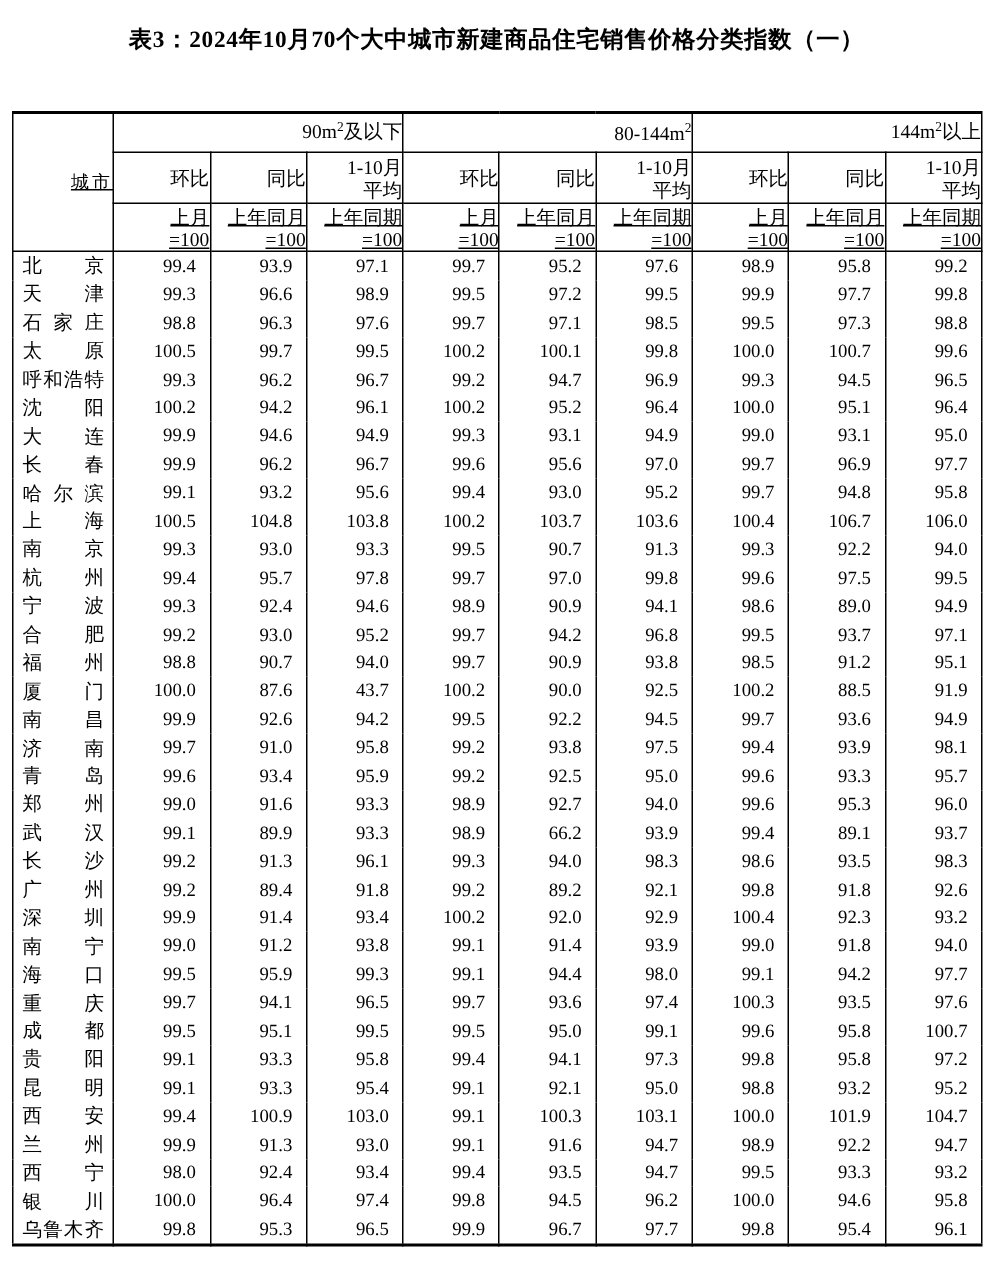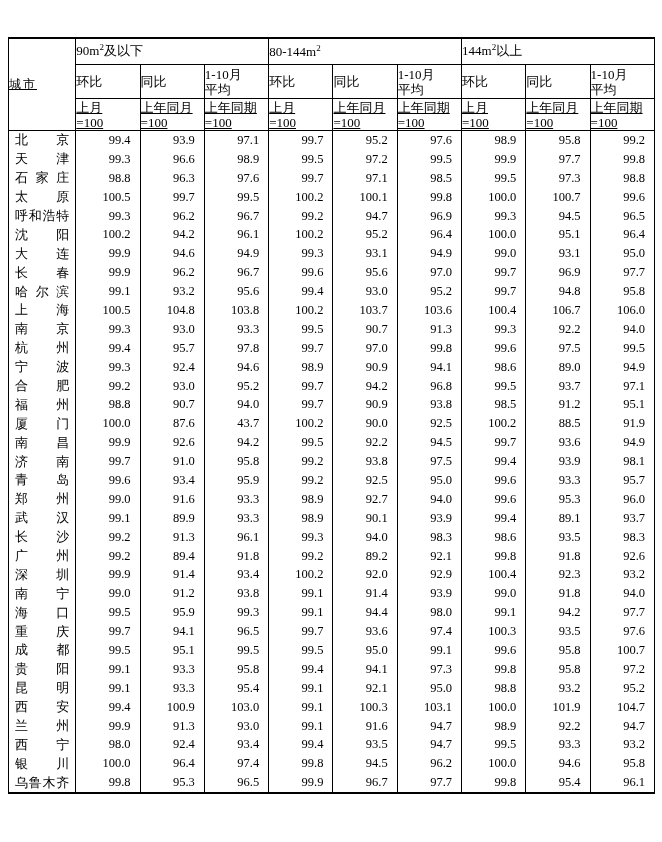--- a/index.html
+++ b/index.html
@@ -4,37 +4,38 @@
 <style>
   html,body{margin:0;padding:0;background:#fff;}
   #page{position:relative;width:662px;height:842px;background:#ffffff;overflow:hidden;
         font-family:"Liberation Serif","DejaVu Serif",serif;color:#000;}
   .title{margin-top:16px;text-align:center;font-weight:bold;font-size:15.5px;letter-spacing:0.5px;}
   table{border-collapse:collapse;table-layout:fixed;width:647px;margin:37px 0 0 8px;
         border-top:2.5px solid #000;border-bottom:2.5px solid #000;
         border-left:1px solid #000;border-right:1px solid #000;}
   col.c-city{width:67px;}
   col.c-num{width:64px;}
-  thead th{border:1px solid #000;font-weight:normal;font-size:13px;padding:0;vertical-align:middle;text-align:left;margin-top:15px;}
+  thead th{border:1px solid #000;font-weight:normal;font-size:13px;padding:0;vertical-align:middle;text-align:right;margin-top:15px;}
   thead tr.group-row th{height:25px;}
   thead tr.metric-row th{height:33px;line-height:15px;}
   thead tr.base-row th{height:31px;line-height:15px;border-bottom:1.5px solid #000;text-decoration:underline;}
   thead th.city-h{font-size:12px;letter-spacing:2px;text-decoration:underline;}
   sup{font-size:9px;}
   tbody td{border-left:1px solid #000;border-right:1px solid #000;border-top:none;border-bottom:none;
            height:18.9px;padding:0;font-size:12.5px;vertical-align:middle;}
   tbody td.num{text-align:right;padding-right:9px;font-family:"Liberation Serif","DejaVu Serif",serif;}
   tbody td.city{font-size:13px;}
   .justify{display:flex;justify-content:space-between;padding:0 6px;}
   .justify span{display:inline-block;}
 </style>
 </head>
 <body>
 
 <div id="page">
+  <div class="title">表3：2024年10月70个大中城市新建商品住宅销售价格分类指数（一）</div>
 
   <table>
     <colgroup>
       <col class="c-city">
       <col class="c-num">
         <col class="c-num">
         <col class="c-num">
       <col class="c-num">
         <col class="c-num">
         <col class="c-num">
@@ -475,21 +476,21 @@
           <td class="city">
             <div class="justify">
               <span>武</span>
               <span>汉</span>
             </div>
           </td>
           <td class="num">99.1</td>
           <td class="num">89.9</td>
           <td class="num">93.3</td>
           <td class="num">98.9</td>
-          <td class="num">90.1</td>
+          <td class="num">66.2</td>
           <td class="num">93.9</td>
           <td class="num">99.4</td>
           <td class="num">89.1</td>
           <td class="num">93.7</td>
         </tr>
         <tr>
           <td class="city">
             <div class="justify">
               <span>长</span>
               <span>沙</span>

